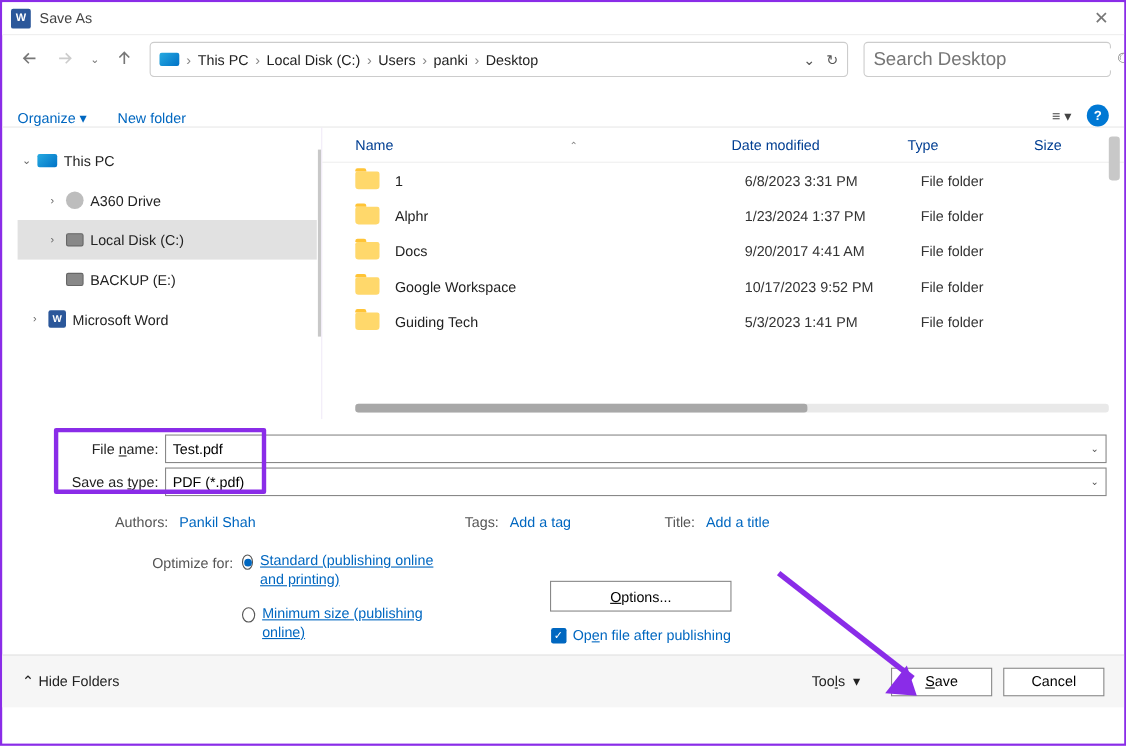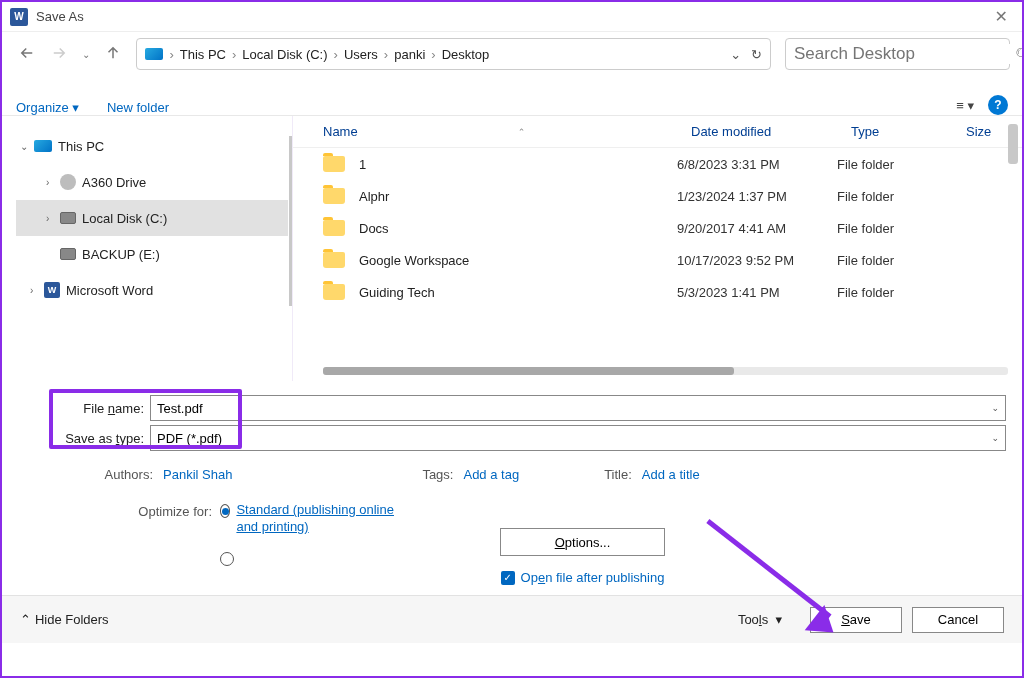--- a/index.html
+++ b/index.html
@@ -34,21 +34,21 @@
     .tree-row.indent { padding-left: 30px; }
     .tree-row .chev { width: 14px; color: #666; font-size: 10px; }
     .tree-row .lbl { margin-left: 6px; color: #222; }
     .ic-pc { width: 18px; height: 12px; background: linear-gradient(135deg, #27aae1, #0072c6); border-radius: 2px; }
     .ic-drive { width: 16px; height: 12px; background: #888; border-radius: 2px; border: 1px solid #666; }
     .ic-word { width: 16px; height: 16px; background: #2b579a; color: #fff; display: flex; align-items: center; justify-content: center; font-size: 9px; font-weight: bold; border-radius: 2px; }
     .ic-a360 { width:16px; height:16px; background:#bdbdbd; border-radius:50%; }
     .vbar { position:absolute; top:20px; right:-2px; width:5px; height:170px; background:#c8c8c8; }
 
     .filearea { flex: 1; position: relative; border-left: 1px solid #f0eaf8; }
-    .filehdr { display: flex; padding: 8px 6px 8px 30px; color: #003e92; font-size: 13px; border-bottom: 1px solid #efefef; }
+    .filehdr { display: flex; padding: 8px 32px 8px 30px; color: #003e92; font-size: 13px; border-bottom: 1px solid #efefef; }
     .col-name { flex: 1; display:flex; align-items:center; gap:30px; }
     .sort-caret{ color:#888; font-size:9px; margin-left:130px }
     .col-date { width: 160px; }
     .col-type { width: 115px; }
     .col-size { width: 50px; }
     .filerow { display: flex; align-items: center; padding: 8px 20px 8px 30px; }
     .filerow .folder-ic { width: 22px; height: 16px; background: #ffd86b; border-radius: 2px 2px 3px 3px; position:relative; }
     .filerow .folder-ic::before{content:''; position:absolute; top:-3px; left:0; width:10px; height:3px; background:#ffc436; border-radius:2px 2px 0 0;}
     .filerow .nm { margin-left: 14px; flex: 1; color: #222; }
     .filerow .dt { width: 160px; color: #333; }
@@ -263,20 +263,21 @@
 
   <div class="opt-row" style="position:relative">
     <div class="opt-lbl">Optimize for:</div>
     <div class="opt-radios">
       <div class="radio-item">
           <span class="rdot on"></span>
           <span class="rlbl">Standard (publishing online and printing)</span>
         </div>
       <div class="radio-item">
           <span class="rdot"></span>
+          <span class="rlbl">Minimum size (publishing online)</span>
         </div>
     </div>
     <div class="opt-center">
       <div class="options-btn">
           <span><span class="underline-first">O</span>ptions...</span>
         </div>
       <div class="chk-row">
           <span class="chkbox">✓</span>
           <span>Op<span class="underline-first">e</span>n file after publishing</span>
         </div>

